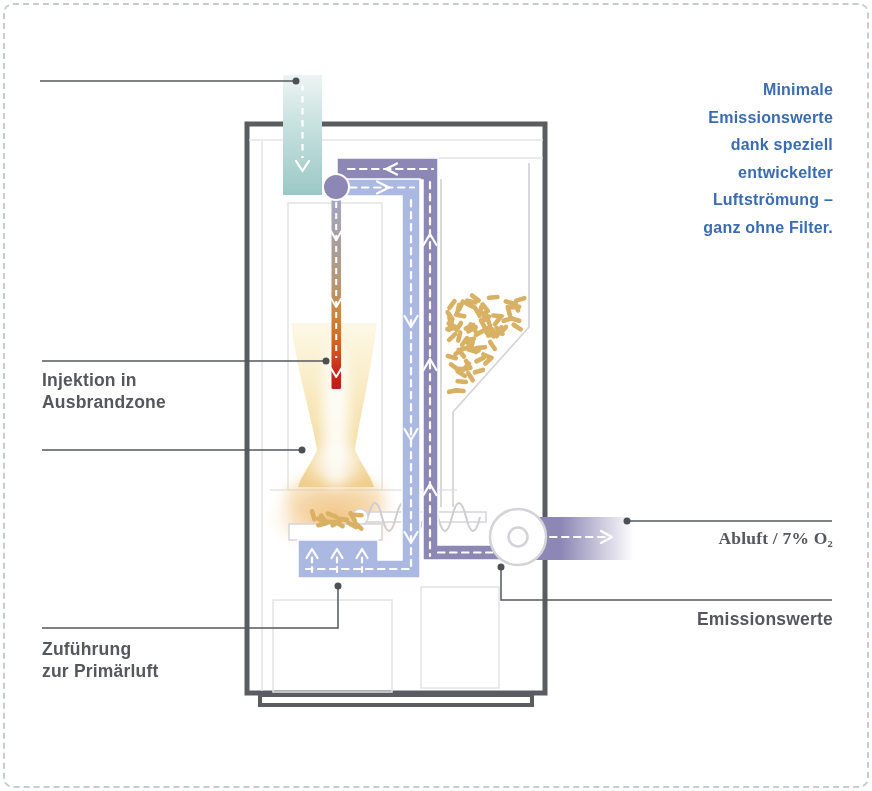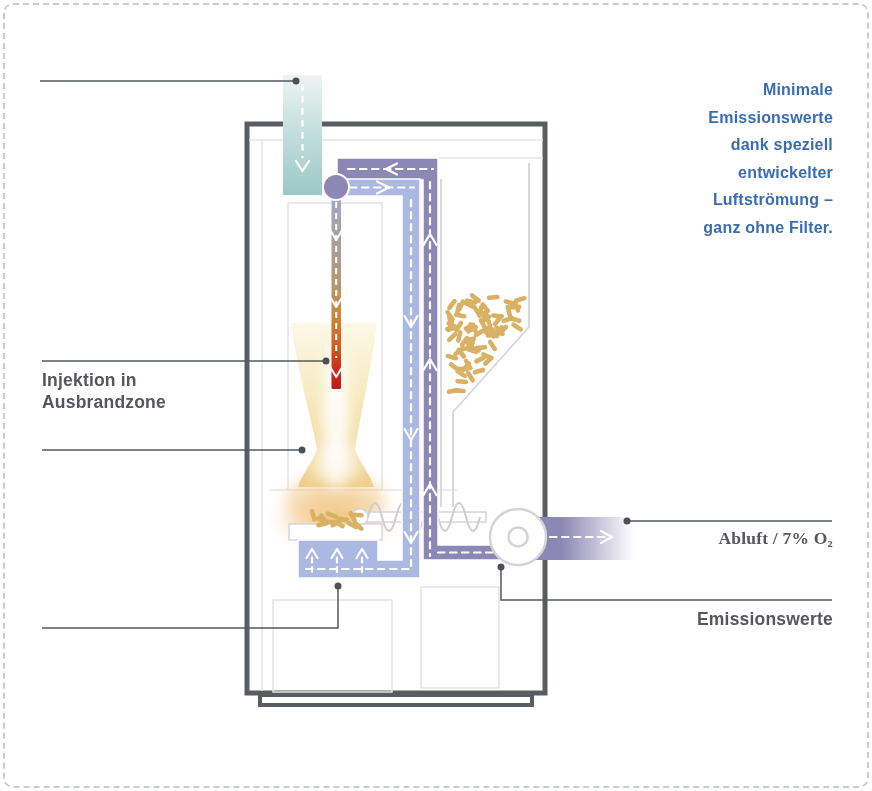--- a/index.html
+++ b/index.html
@@ -262,15 +262,17 @@
   </svg>
 
   <div class="headline">Minimale
 Emissionswerte
 dank speziell
 entwickelter
 Luftströmung –
 ganz ohne Filter.</div>
   <div class="lbl" style="left:42px;top:369px;">Injektion in
 Ausbrandzone</div>
+  <div class="lbl" style="left:42px;top:638px;">Zuführung
+zur Primärluft</div>
   <div class="lbl right" style="right:39px;top:527px;font-family:Liberation Serif, serif;">Abluft / 7% O₂</div>
   <div class="lbl right" style="right:39px;top:608px;">Emissionswerte</div>
 </div>
 
 </body></html>

